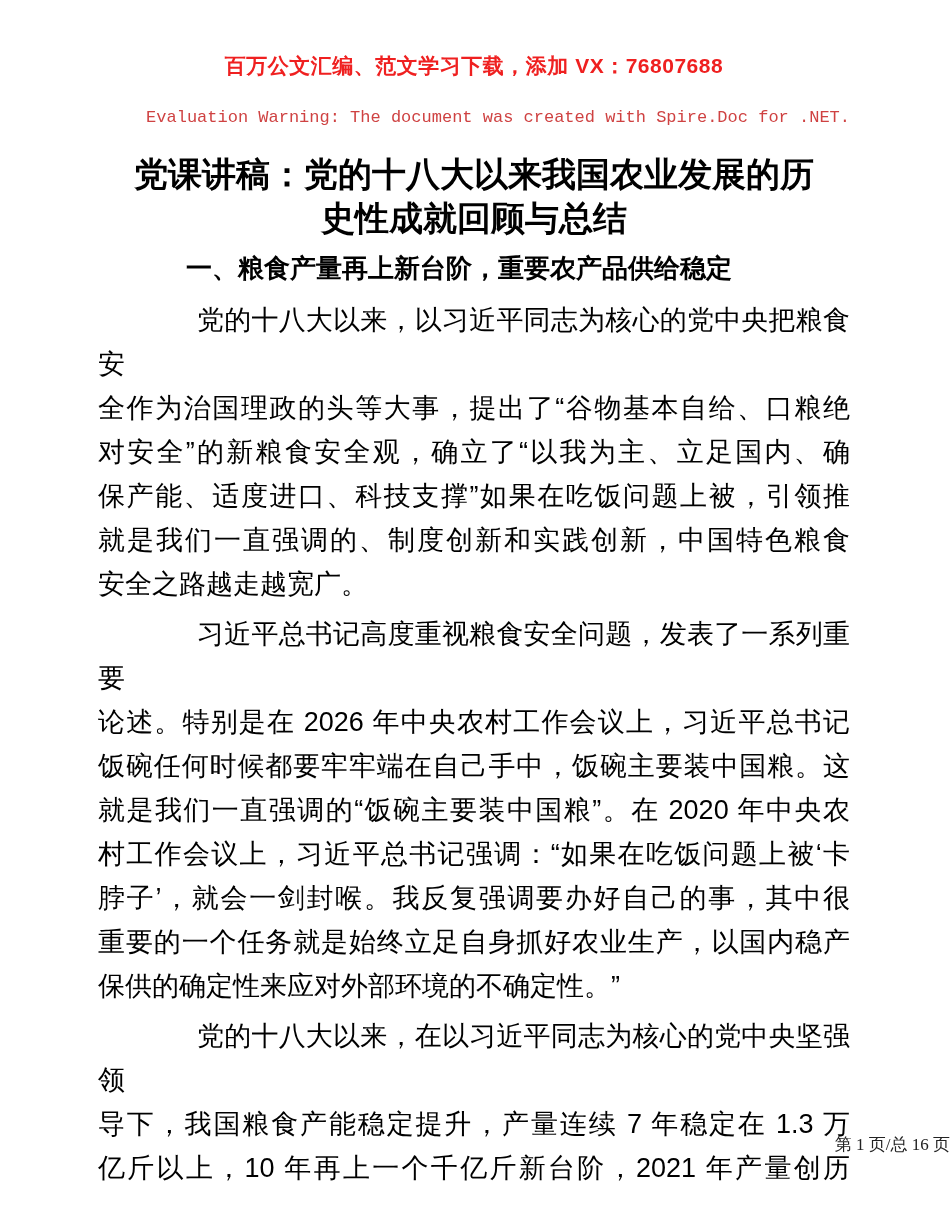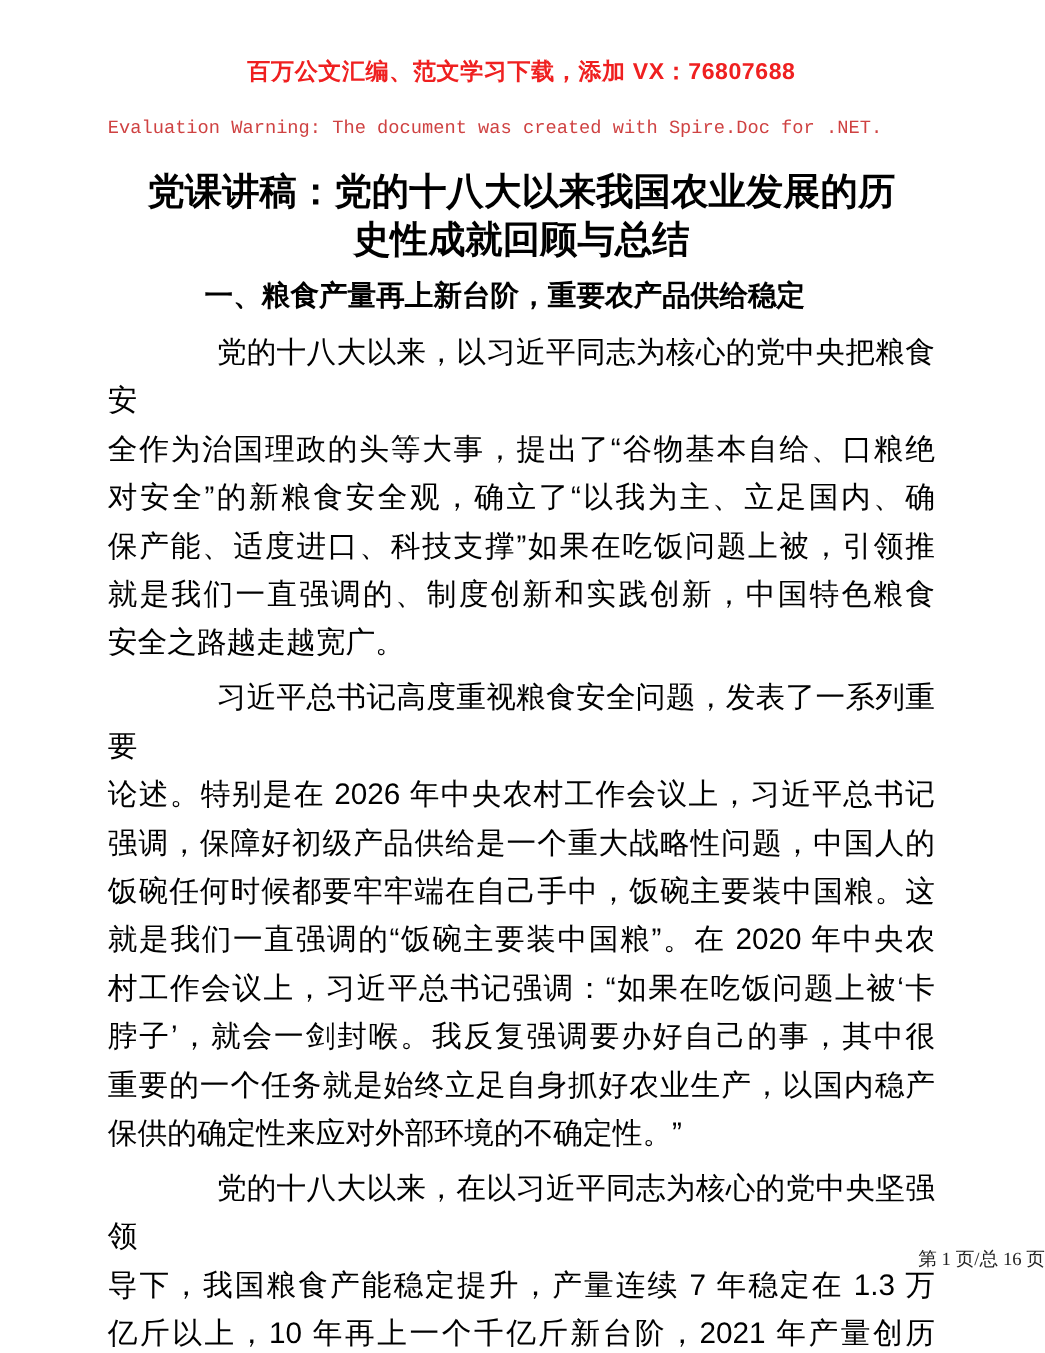--- a/index.html
+++ b/index.html
@@ -22,21 +22,21 @@
     margin-top: 52px;
     text-align: center;
     font-size: 21px;
     line-height: 28px;
     font-weight: bold;
     color: var(--notice-red, #ef2020);
     letter-spacing: 0.5px;
   }
   .warning {
     margin-top: 26px;
-    text-align: left;
+    text-align: right;
     font-family: "Liberation Mono", monospace;
     font-size: 17px;
     line-height: 24px;
     color: var(--warning-red, #cf4242);
   }
   .title {
     margin: 22px 0 0 0;
     font-size: 34px;
     font-weight: bold;
     color: #000000;
@@ -93,21 +93,20 @@
           <div class="line first">党的十八大以来，以习近平同志为核心的党中央把粮食安</div>
           <div class="line">全作为治国理政的头等大事，提出了“谷物基本自给、口粮绝</div>
           <div class="line">对安全”的新粮食安全观，确立了“以我为主、立足国内、确</div>
           <div class="line">保产能、适度进口、科技支撑”如果在吃饭问题上被，引领推</div>
           <div class="line">就是我们一直强调的、制度创新和实践创新，中国特色粮食</div>
           <div class="line final">安全之路越走越宽广。</div>
         </div>
         <div class="para">
           <div class="line first">习近平总书记高度重视粮食安全问题，发表了一系列重要</div>
           <div class="line">论述。特别是在 2026 年中央农村工作会议上，习近平总书记</div>
-          <div class="line">强调，保障好初级产品供给是一个重大战略性问题，中国人的</div>
           <div class="line">饭碗任何时候都要牢牢端在自己手中，饭碗主要装中国粮。这</div>
           <div class="line">就是我们一直强调的“饭碗主要装中国粮”。在 2020 年中央农</div>
           <div class="line">村工作会议上，习近平总书记强调：“如果在吃饭问题上被‘卡</div>
           <div class="line">脖子’，就会一剑封喉。我反复强调要办好自己的事，其中很</div>
           <div class="line">重要的一个任务就是始终立足自身抓好农业生产，以国内稳产</div>
           <div class="line final">保供的确定性来应对外部环境的不确定性。”</div>
         </div>
         <div class="para">
           <div class="line first">党的十八大以来，在以习近平同志为核心的党中央坚强领</div>
           <div class="line">导下，我国粮食产能稳定提升，产量连续 7 年稳定在 1.3 万</div>

